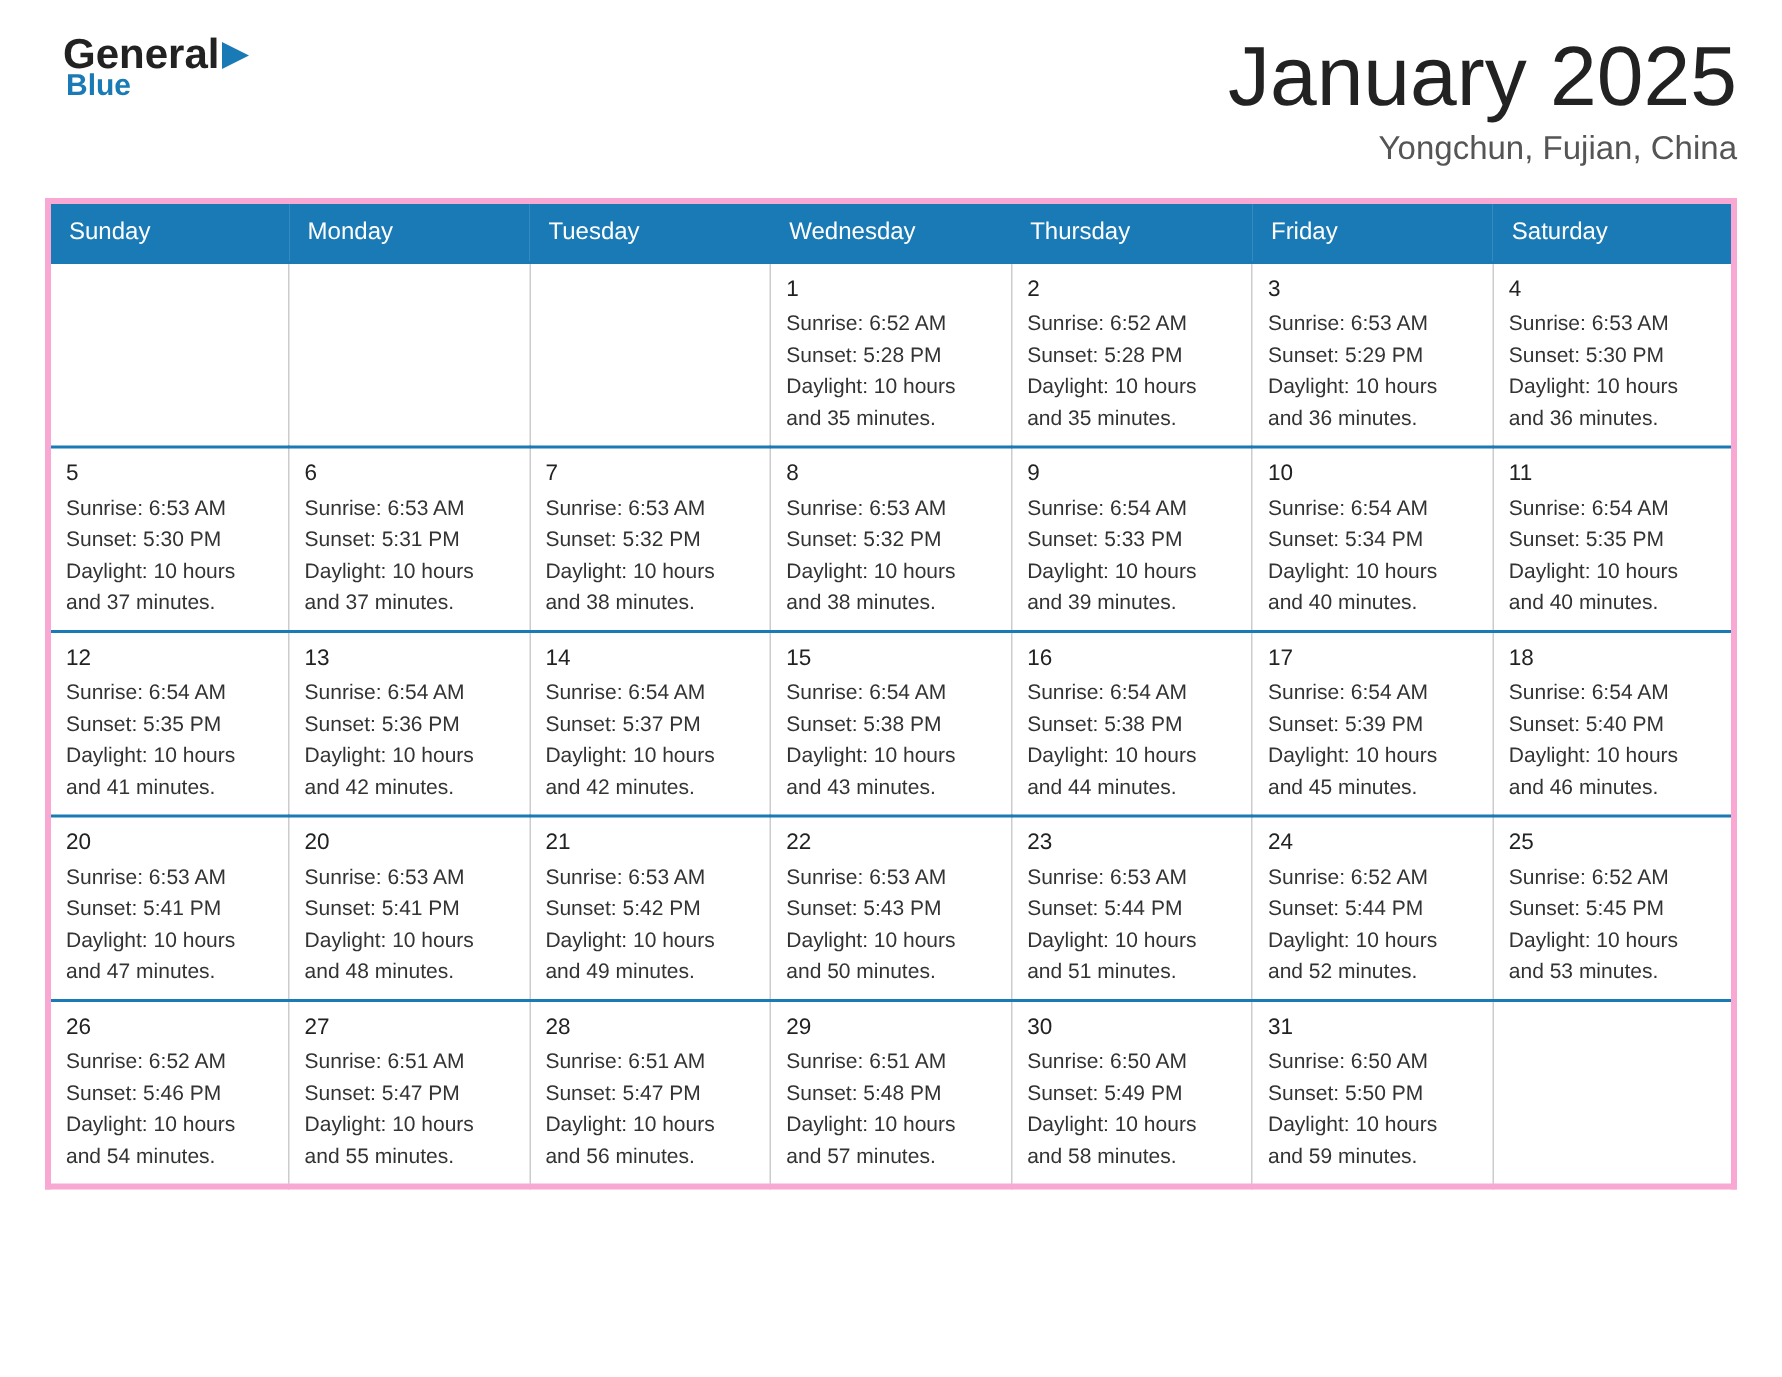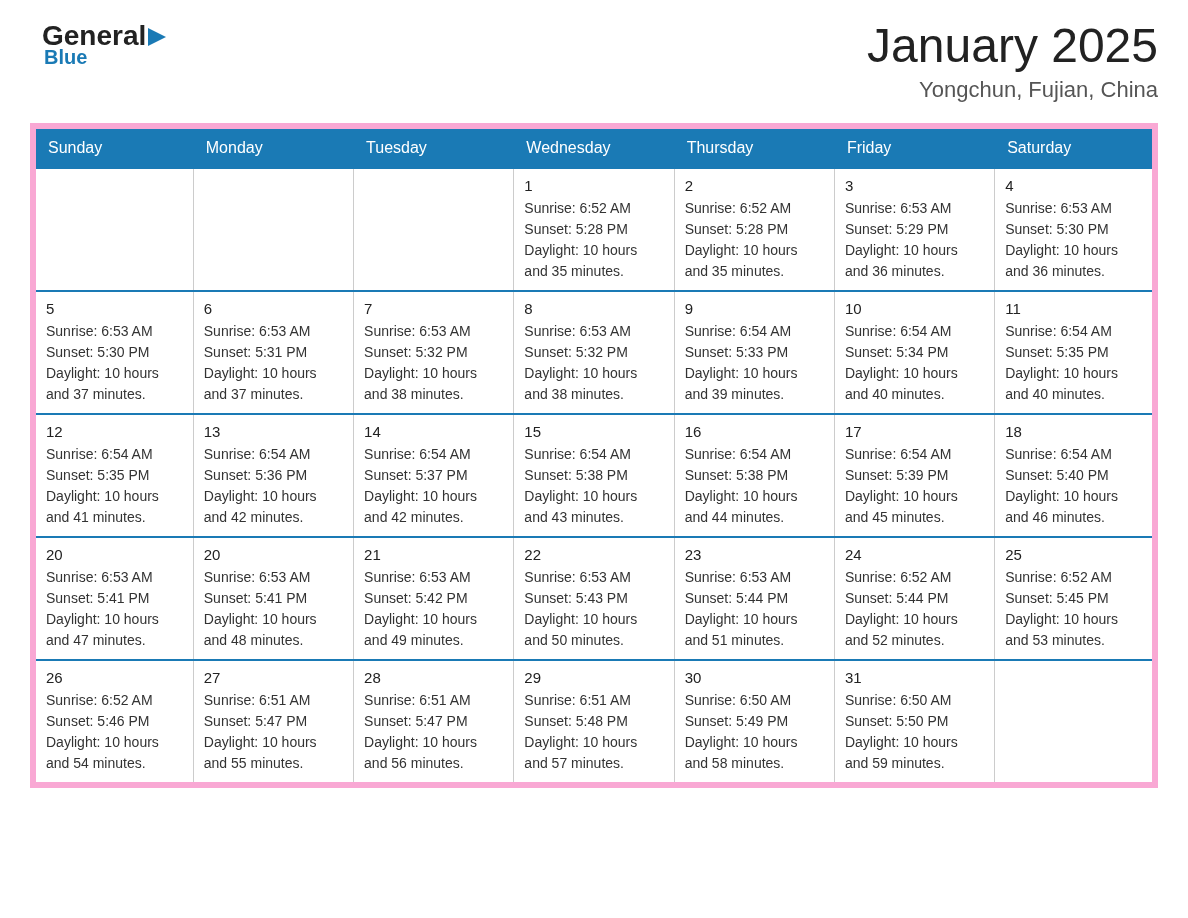--- a/index.html
+++ b/index.html
@@ -25,34 +25,34 @@
     .logo-text-blue {
       font-size: 20px;
       font-weight: bold;
       color: #1a7ab5;
       font-family: Arial, sans-serif;
     }
     .title-section {
       text-align: right;
     }
     .cal-title {
-      font-size: 48px;
+      font-size: 56px;
       font-weight: normal;
       color: #222;
       line-height: 1.1;
     }
     .cal-subtitle {
       font-size: 22px;
       color: #555;
       margin-top: 4px;
     }
     .calendar {
       width: 100%;
       border-collapse: collapse;
-      border: 6px solid #f9a8d4;
+      border: 4px solid #f9a8d4;
     }
     .calendar th {
       background-color: #1a7ab5;
       color: #fff;
       padding: 10px 12px;
       font-size: 16px;
       font-weight: normal;
       text-align: left;
       border: 1px solid #1a7ab5;
     }

